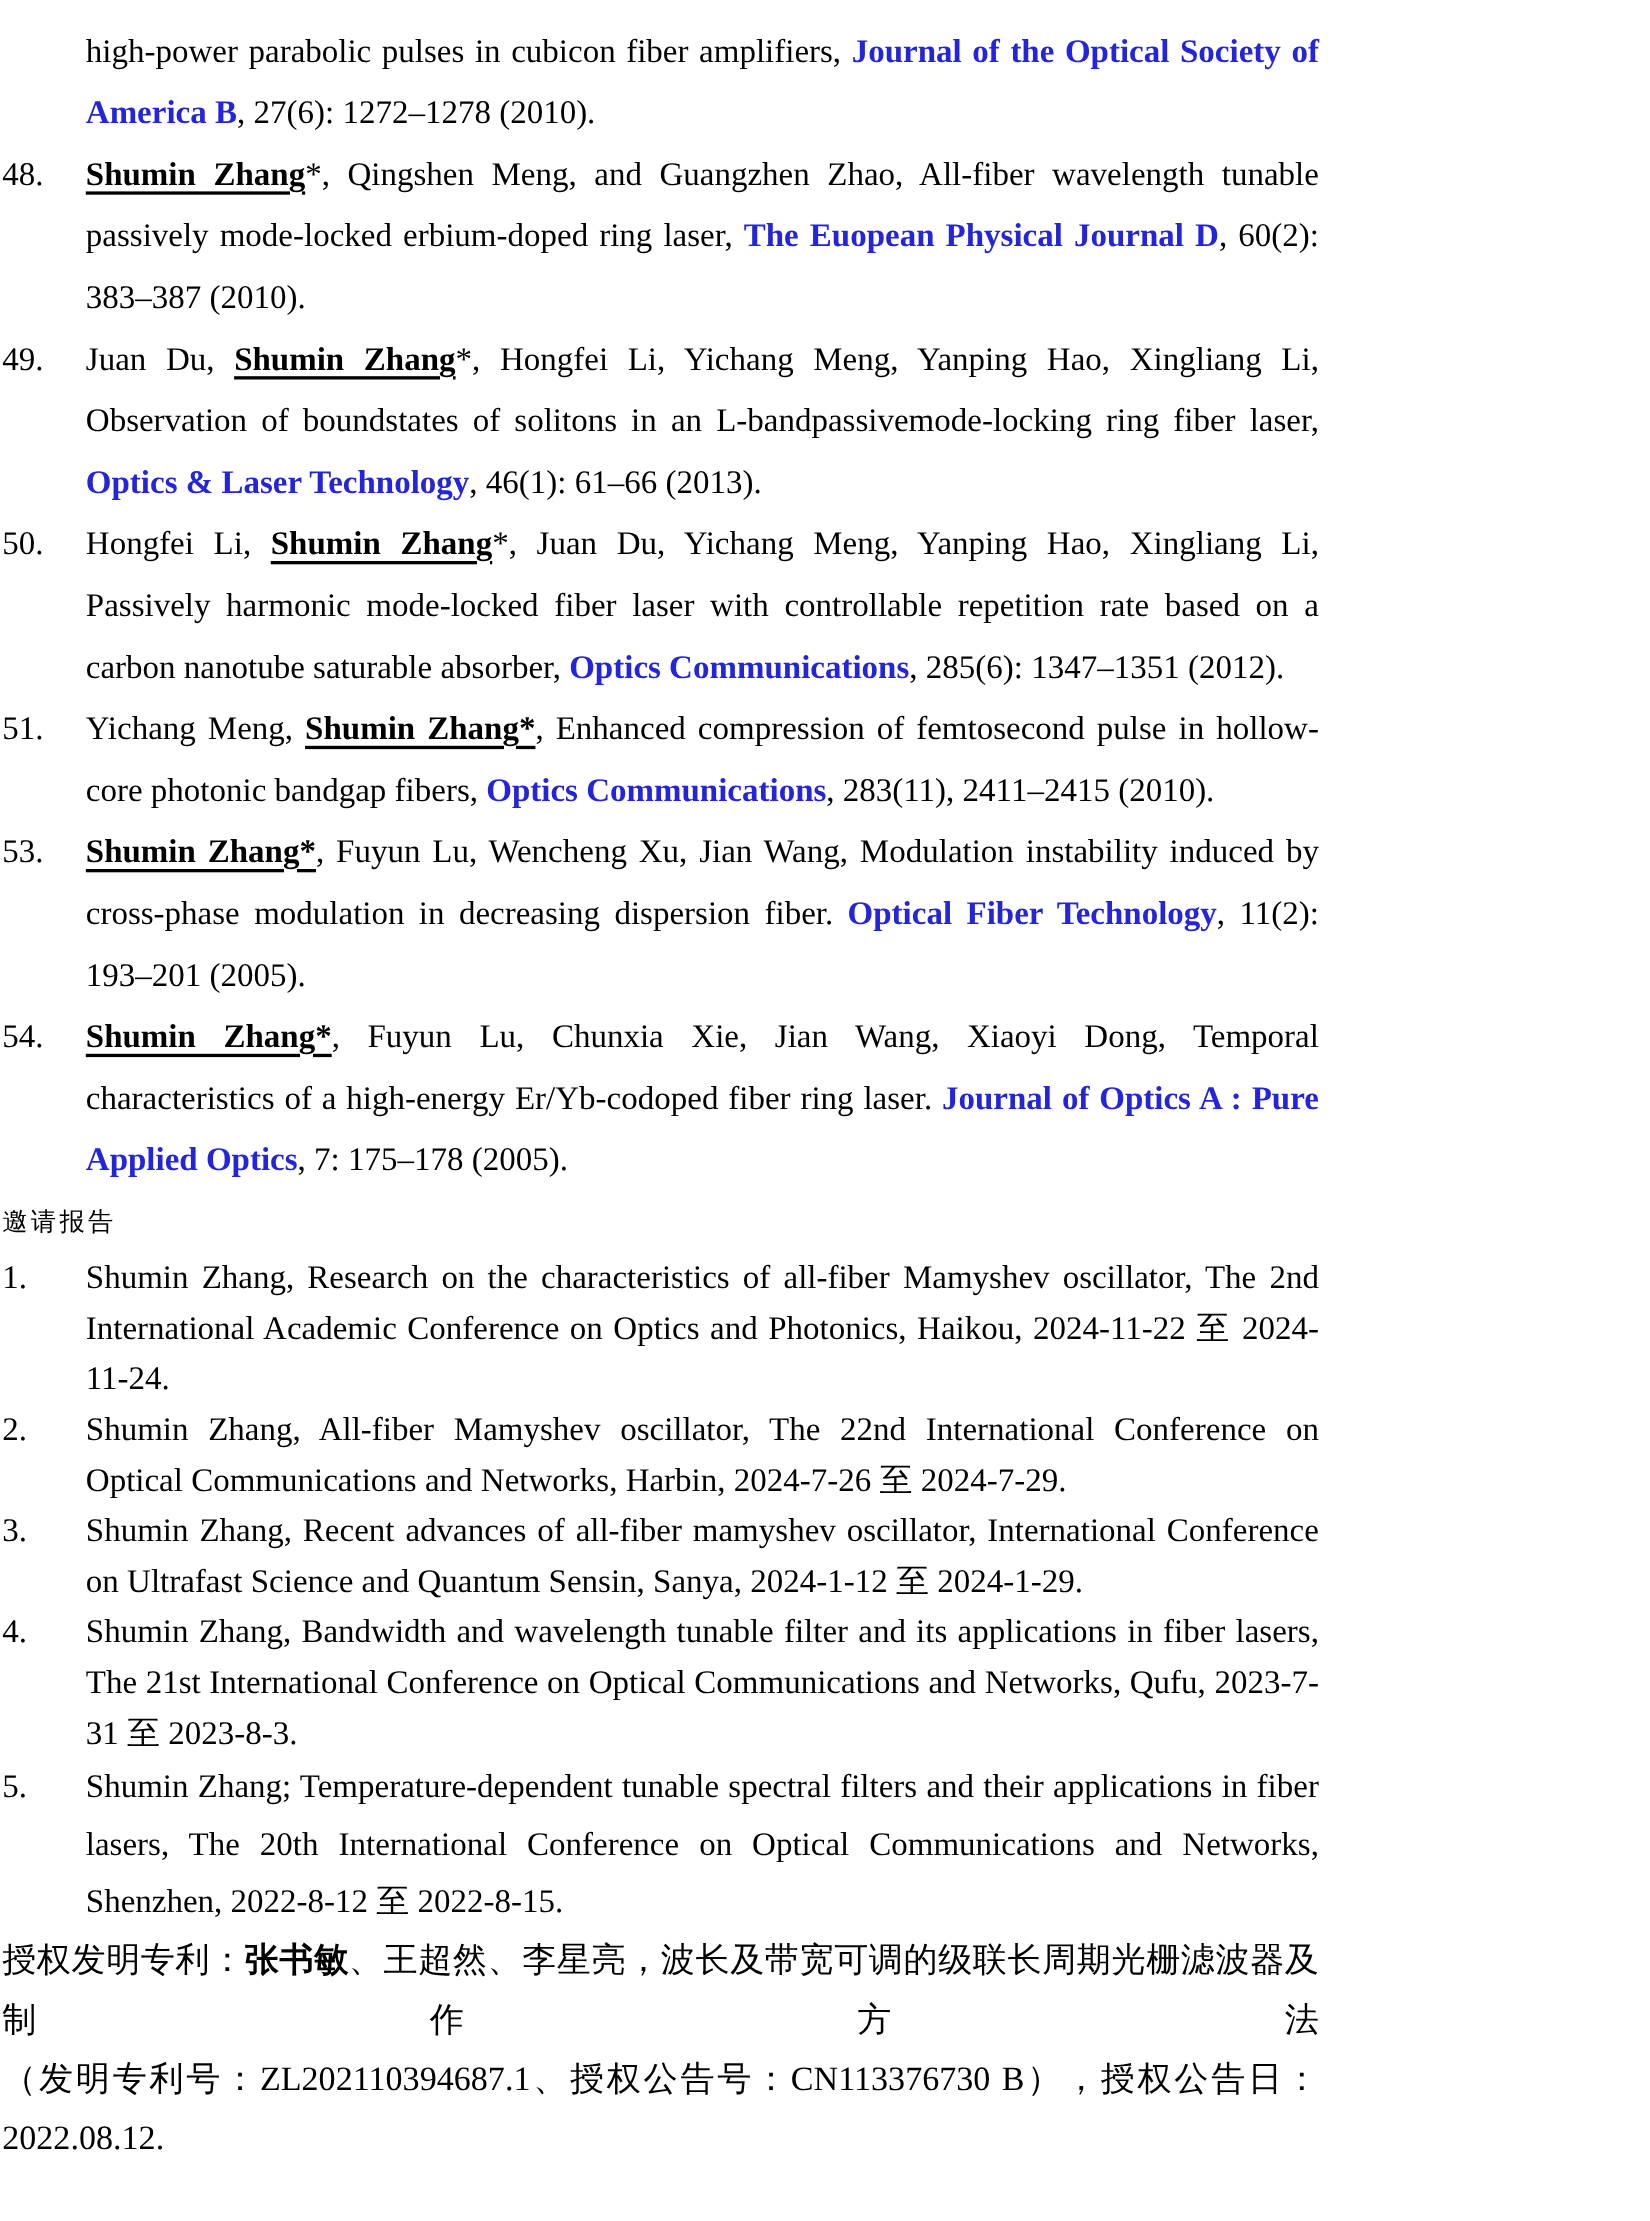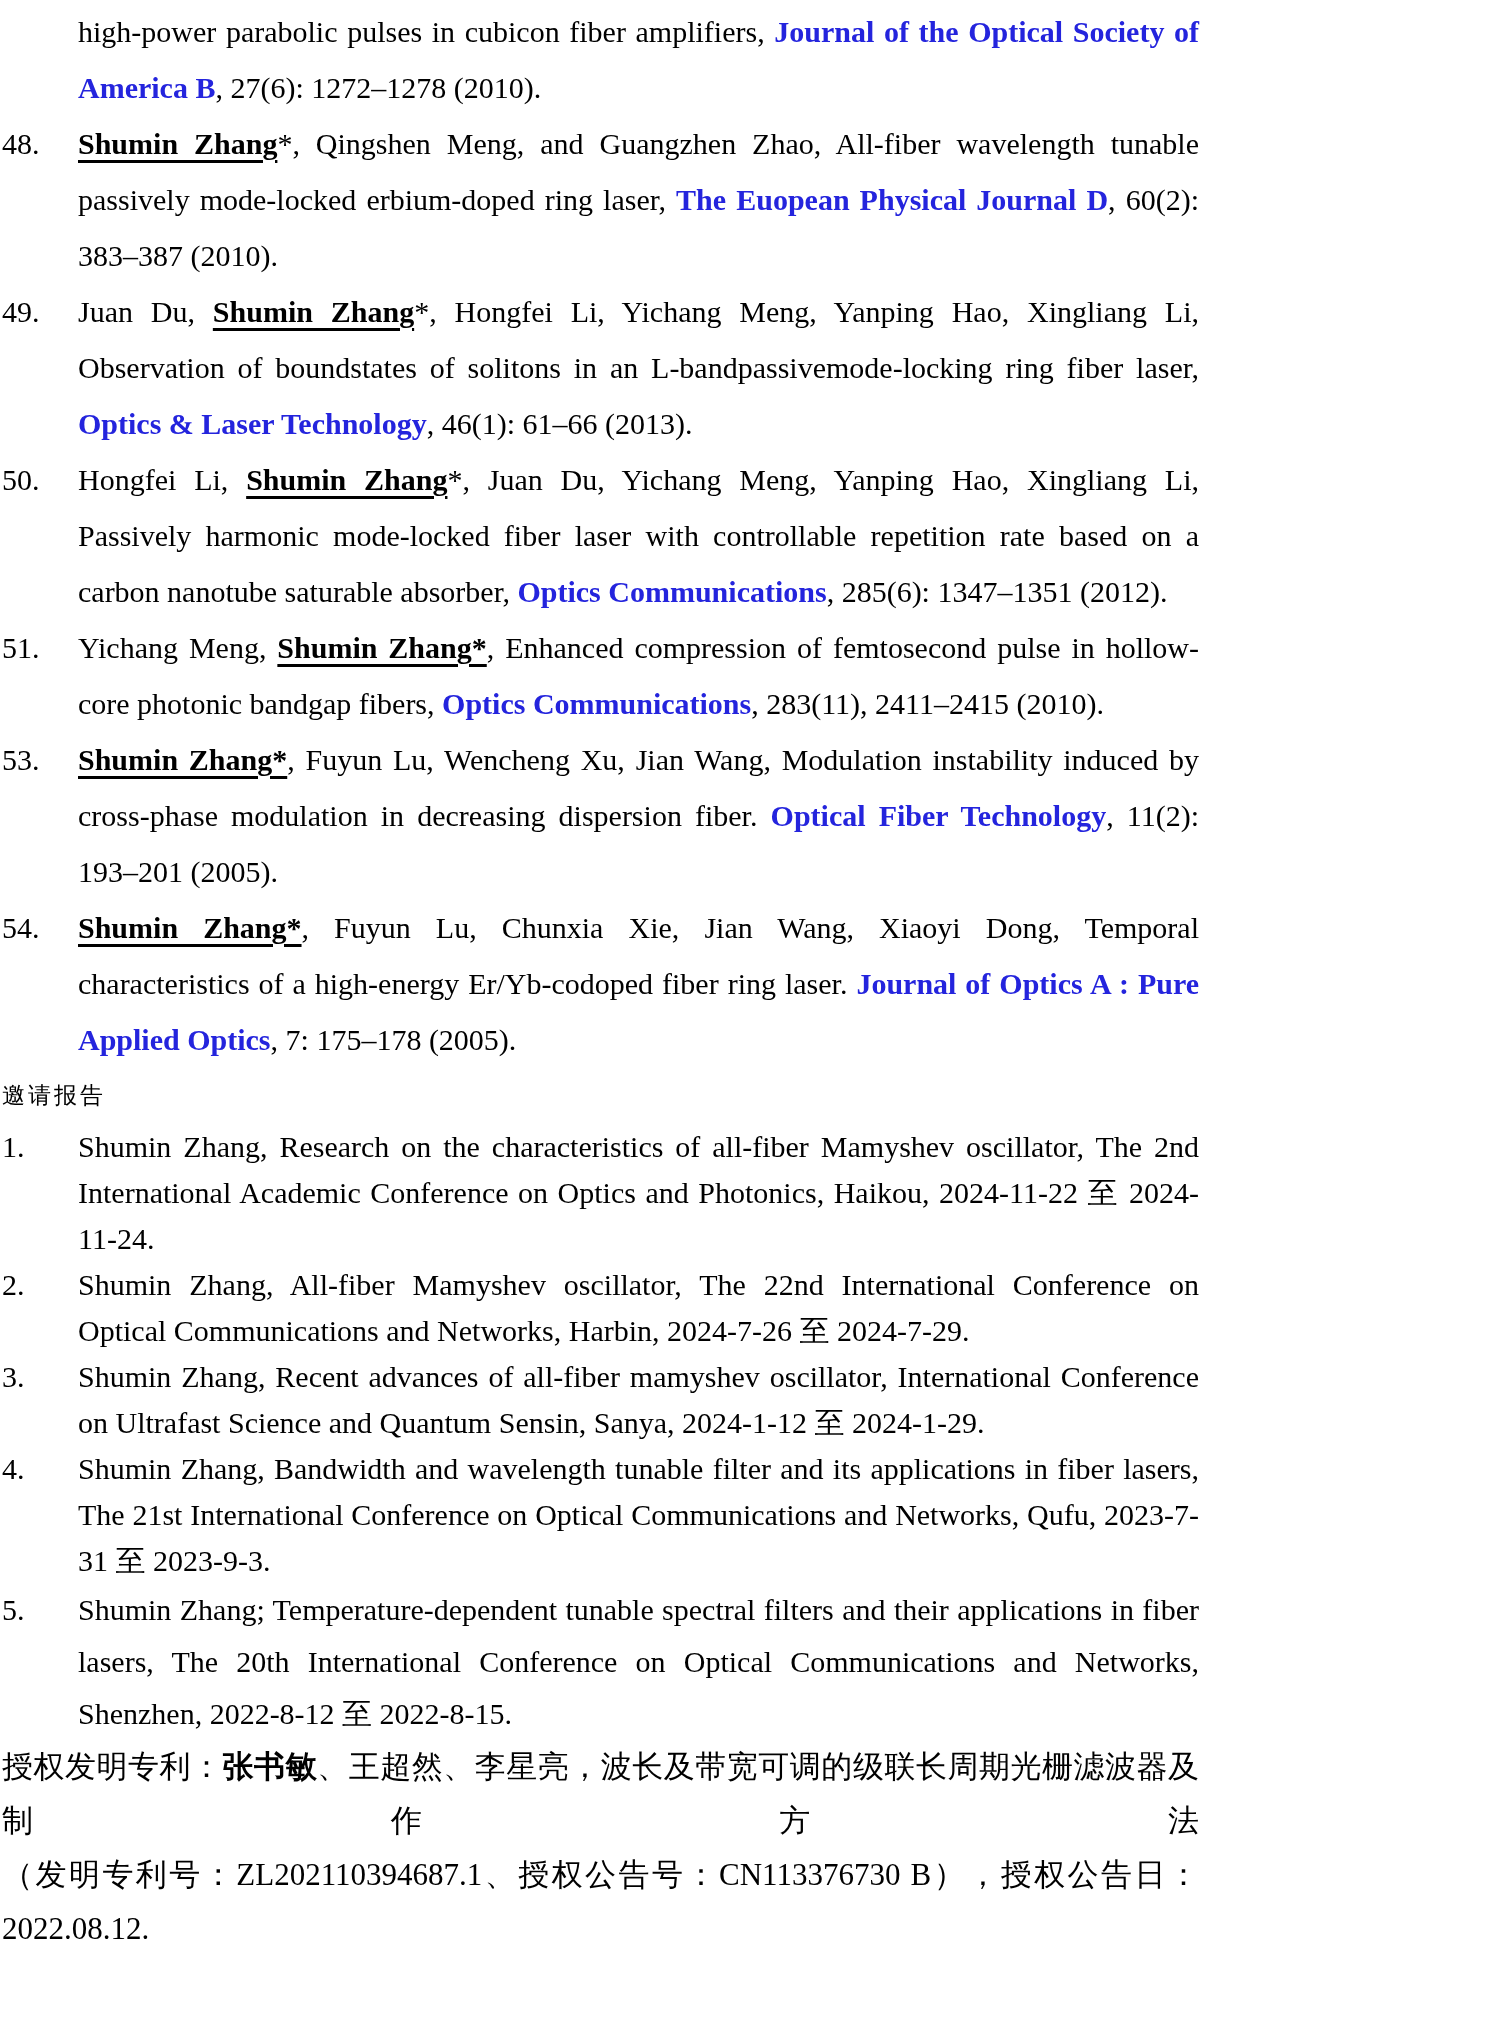--- a/index.html
+++ b/index.html
@@ -1,20 +1,20 @@
 <!DOCTYPE html>
 <html><head>
 <meta charset="utf-8">
 <style>
   html, body { margin: 0; padding: 0; background: #ffffff; }
   body { width: 1500px; height: 2019px; overflow: hidden; }
   .page {
     box-sizing: border-box;
     width: 1212px;
-    padding: 4px 13px 0 2px;
+    padding: 19px 13px 0 2px;
     font-family: "Liberation Serif", "DejaVu Serif", serif;
     color: #000000;
     font-size: 30px;
   }
   .item { display: flex; }
   .num  { flex: 0 0 76px; }
   .body { flex: 1 1 auto; text-align: justify; }
   .pub   { line-height: 56px; }
   .talk  { line-height: 46px; }
   .talk5 { line-height: 52px; }
@@ -87,21 +87,21 @@
     <div class="item talk">
       <div class="num">2.</div>
       <div class="body">Shumin Zhang, All-fiber Mamyshev oscillator, The 22nd International Conference on Optical Communications and Networks, Harbin, 2024-7-26 至 2024-7-29.</div>
     </div>
     <div class="item talk">
       <div class="num">3.</div>
       <div class="body">Shumin Zhang, Recent advances of all-fiber mamyshev oscillator, International Conference on Ultrafast Science and Quantum Sensin, Sanya, 2024-1-12 至 2024-1-29.</div>
     </div>
     <div class="item talk">
       <div class="num">4.</div>
-      <div class="body">Shumin Zhang, Bandwidth and wavelength tunable filter and its applications in fiber lasers, The 21st International Conference on Optical Communications and Networks, Qufu, 2023-7-31 至 2023-9-3.</div>
+      <div class="body">Shumin Zhang, Bandwidth and wavelength tunable filter and its applications in fiber lasers, The 21st International Conference on Optical Communications and Networks, Qufu, 2023-7-31 至 2023-8-3.</div>
     </div>
     <div class="item talk talk5">
       <div class="num">5.</div>
       <div class="body">Shumin Zhang; Temperature-dependent tunable spectral filters and their applications in fiber lasers, The 20th International Conference on Optical Communications and Networks, Shenzhen, 2022-8-12 至 2022-8-15.</div>
     </div>
   </section>
 
 
   <section>
     <div class="patent-line"><span>授权发明专利：</span><span class="bd">张书敏</span><span>、王超然、李星亮，波长及带宽可调的级联长周期光栅滤波器及制作方法</span></div>

